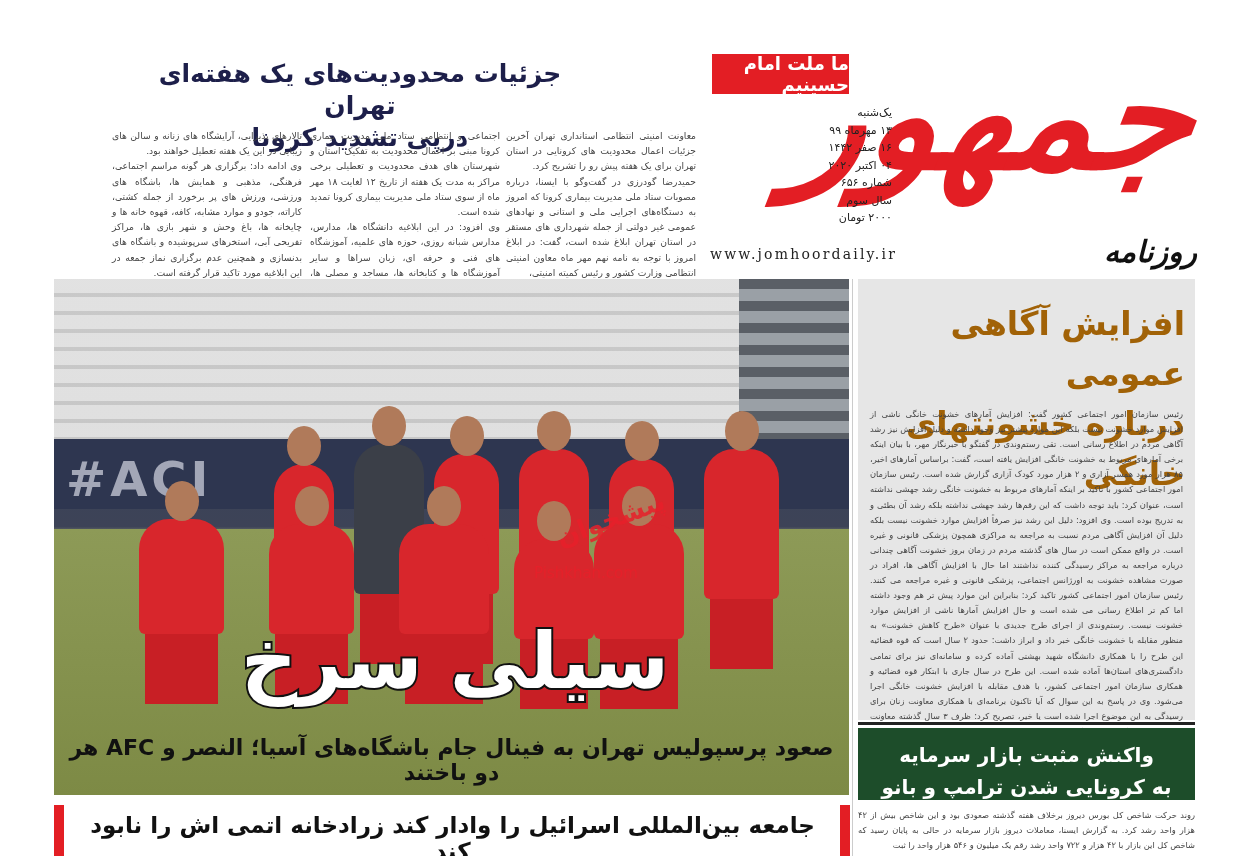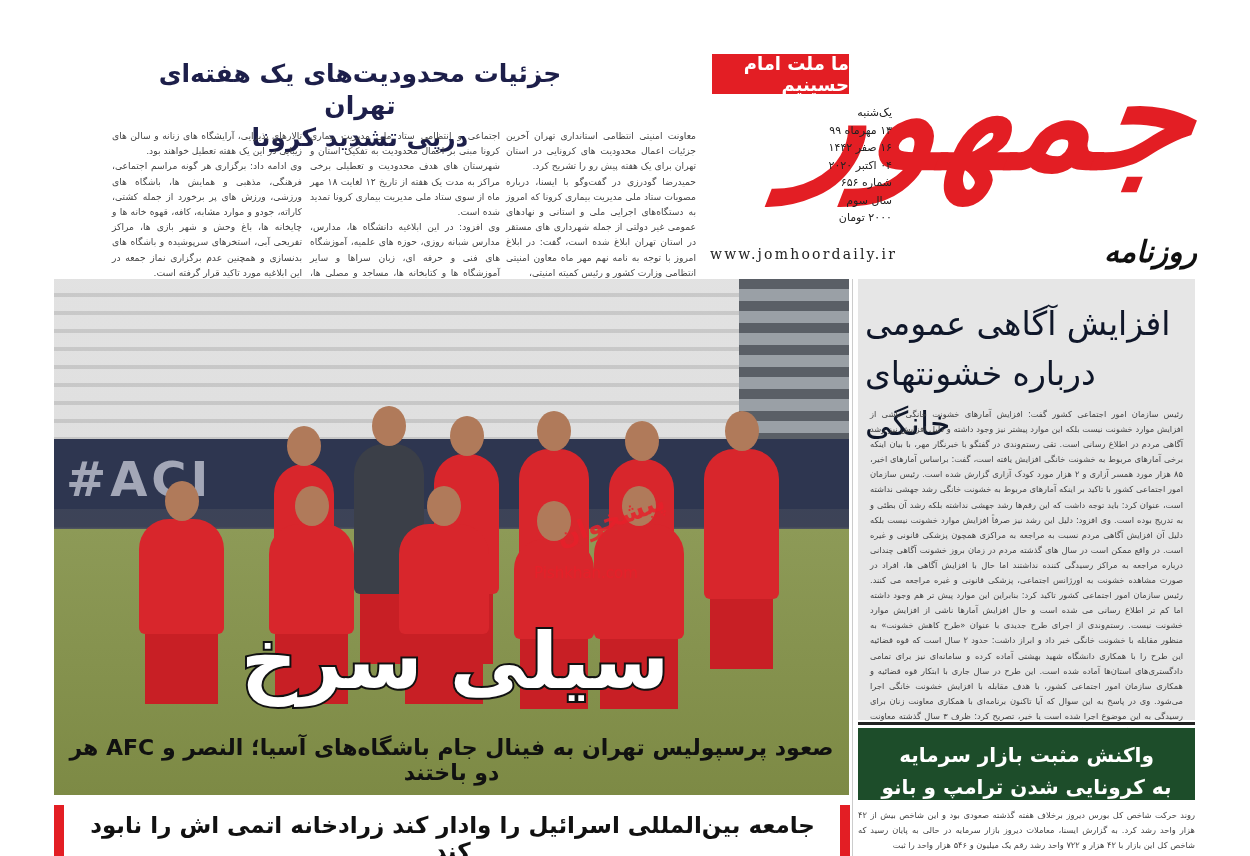--- a/index.html
+++ b/index.html
@@ -45,21 +45,21 @@
   .player .shorts { position:absolute; left:6px; right:6px; bottom:-70px; height:70px; background:#c81f25; }
   .player.keeper { background:#3b3f48; }
   .watermark { position:absolute; left:480px; top:285px; color:#e8202a; font-size:15px; direction:ltr; opacity:.85; }
   .watermark-fa { position:absolute; left:500px; top:225px; color:#e8202a; font-size:26px; font-weight:bold; opacity:.85; transform:rotate(-20deg); }
   .photo-title { position:absolute; left:186px; top:340px; width:430px; text-align:center; font-size:78px; font-weight:bold;
                  color:#fff; -webkit-text-stroke:4px #111; paint-order:stroke fill; line-height:1.1; }
   .photo-caption { position:absolute; left:0; top:456px; width:100%; text-align:center; font-size:22px; font-weight:bold; color:#111; }
 
   
   .side-box { left:858px; top:279px; width:337px; height:441px; background:#e6e6e6; }
-  .side-headline { position:absolute; right:10px; top:20px; width:320px; text-align:left; font-size:33px; font-weight:normal; line-height:50px; color:#0f172a; }
+  .side-headline { position:absolute; right:10px; top:20px; width:320px; text-align:right; font-size:33px; font-weight:bold; line-height:50px; color:#a16207; }
   .side-body { position:absolute; right:12px; top:128px; width:313px; font-size:8.3px; line-height:15.1px; color:#444; text-align:justify; }
   .side-body p { margin:0; }
   .side-rule { left:858px; top:722px; width:337px; height:3px; background:#222; }
 
   .green-box { left:858px; top:728px; width:337px; height:72px; background:#1d4d2a; color:#fff; text-align:center;
                font-weight:bold; font-size:20px; line-height:32px; padding-top:11px; box-sizing:border-box; }
   .green-body { left:858px; top:808px; width:337px; font-size:8.3px; line-height:15px; color:#444; text-align:justify; }
 
   
   .bottom-bar-left { left:54px; top:805px; width:10px; height:51px; background:#e31e24; }

